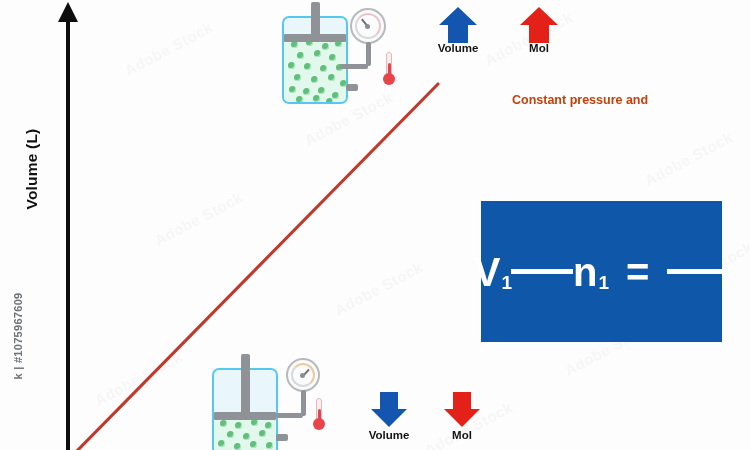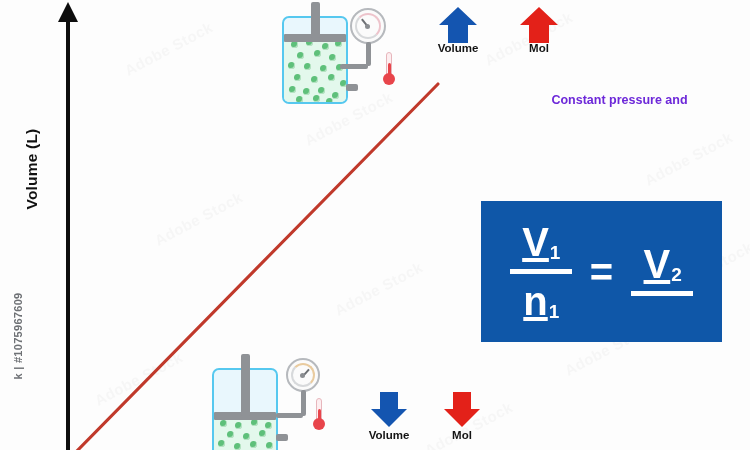--- a/index.html
+++ b/index.html
@@ -179,47 +179,46 @@
     color: #141414;
     white-space: nowrap;
   }
 
   
   #condition-note {
     position: absolute;
     left: 512px;
     top: 90px;
     width: 215px;
-    text-align: center;
+    text-align: left;
     font-size: 12.5px;
     font-weight: 700;
     line-height: 1.65;
-    color: #6d28d9;
+    color: #c2410c;
   }
 
   
   #formula-panel {
     position: absolute;
     left: 481px;
     top: 201px;
     width: 241px;
     height: 141px;
     background: #0f57a8;
     display: flex;
     align-items: center;
     justify-content: center;
     gap: 18px;
     color: #ffffff;
   }
   .frac {
     display: flex;
-    flex-direction: column;
+    flex-direction: row;
     align-items: center;
     line-height: 1;
-    text-decoration: underline;
   }
   .frac-part {
     font-size: 40px;
     font-weight: 700;
     letter-spacing: 0px;
     padding: 2px 0;
   }
   .frac-part sub {
     font-size: 19px;
     font-weight: 700;
@@ -349,23 +348,20 @@
       <div class="frac-part">
         <span>V</span><sub>1</sub>
       </div>
       <div class="frac-bar"></div>
       <div class="frac-part">
         <span>n</span><sub>1</sub>
       </div>
     </div>
     <div id="equals-sign">=</div>
     <div class="frac">
-      <div class="frac-part">
-        <span>V</span><sub>2</sub>
-      </div>
       <div class="frac-bar"></div>
     </div>
   </div>
 
   <div class="cylinder" style="left:212px; top:368px; width:66px; height:90px;">
     <div class="cyl-body" style="width:66px; height:90px;"></div>
     <div class="cyl-gas" style="height:40px;">
       <span class="molecule" style="left:6px;  top:4px;"></span>
       <span class="molecule" style="left:21px; top:6px;"></span>
       <span class="molecule" style="left:37px; top:3px;"></span>

